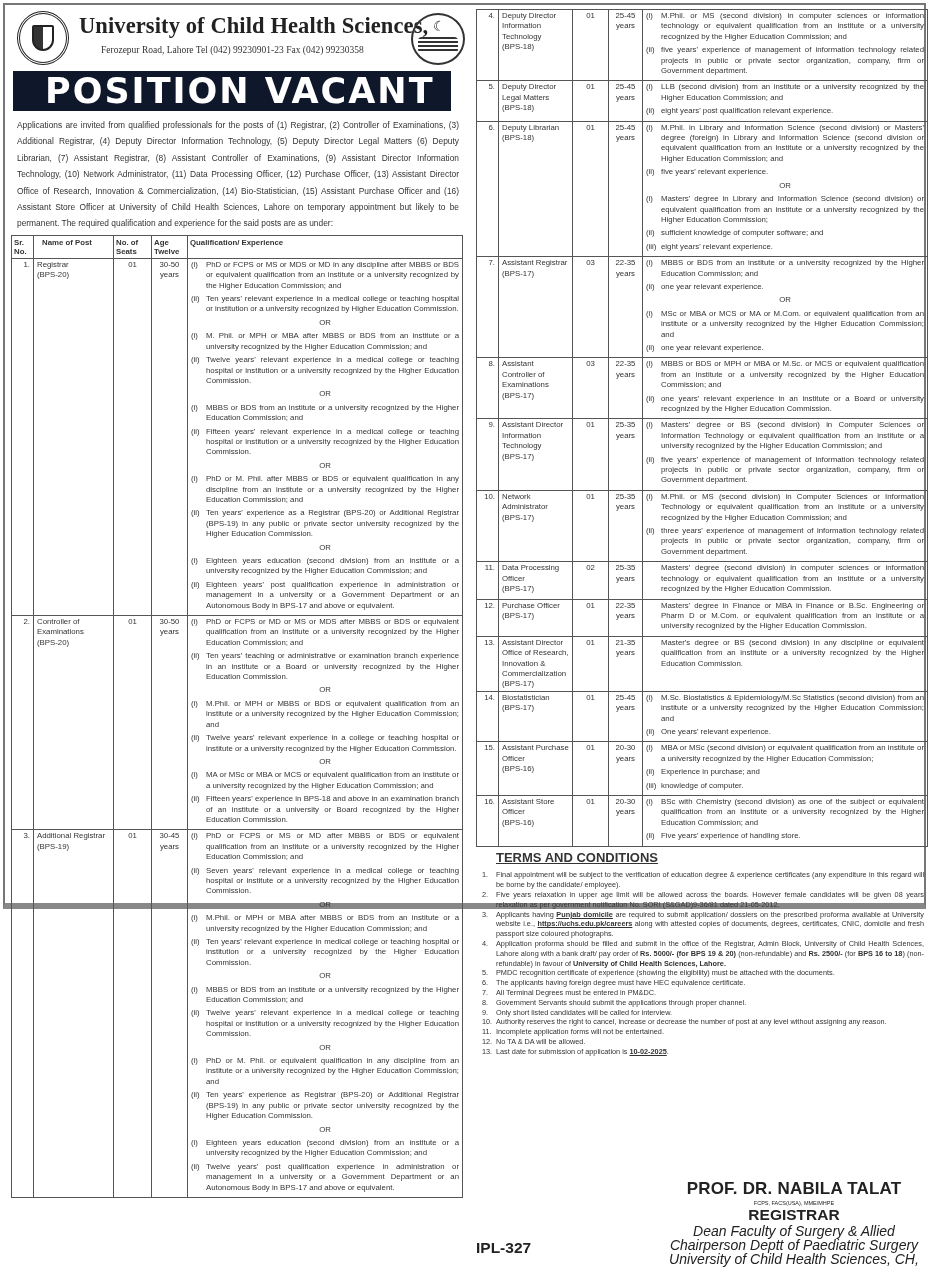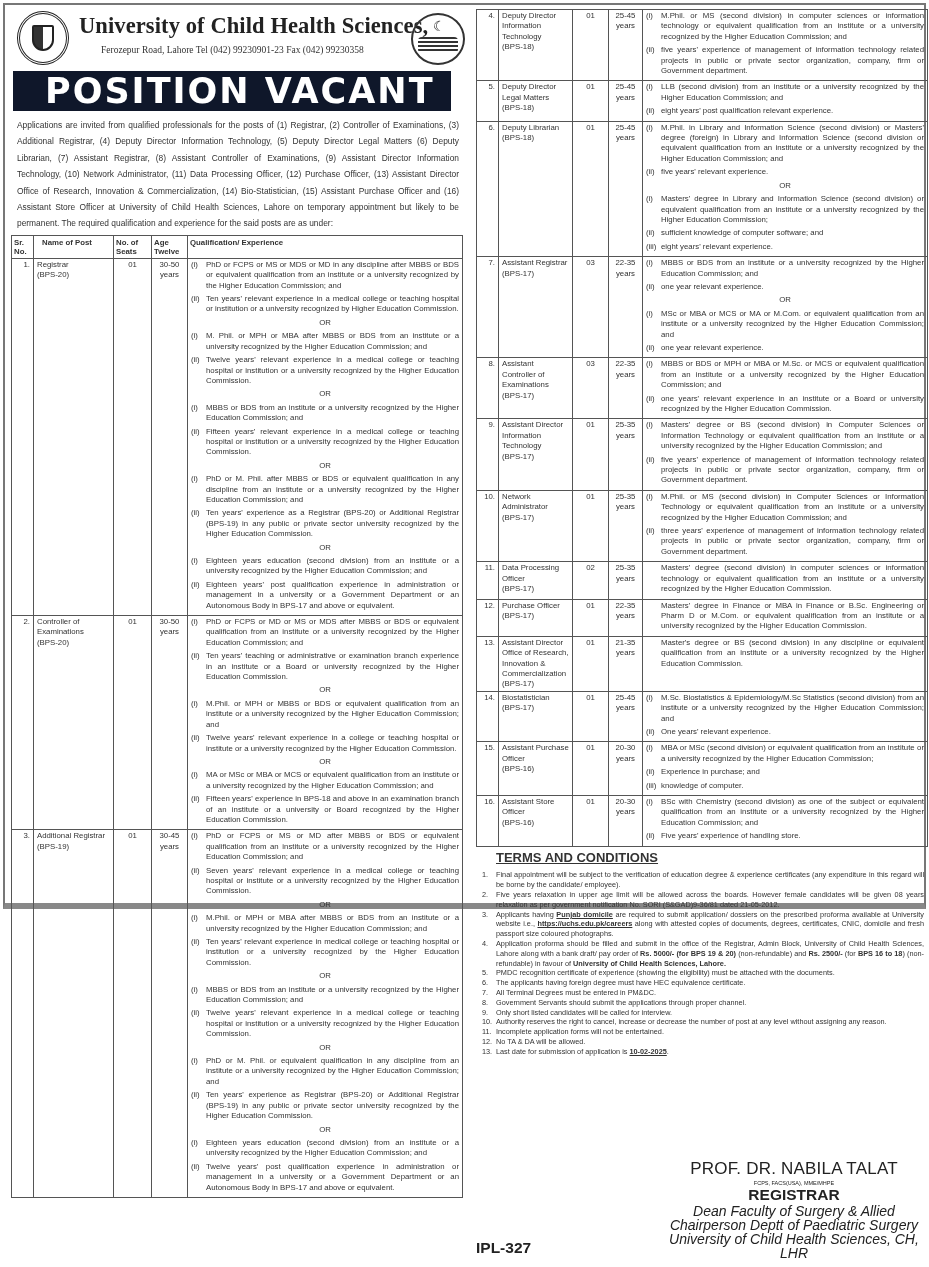--- a/index.html
+++ b/index.html
@@ -40,21 +40,21 @@
 
   .terms { padding: 6px 4px 0 6px; font-size: 7.3px; line-height: 9.8px; color: #333; }
   .terms-title { font-weight: bold; text-decoration: underline; font-size: 13px; padding-left: 14px; margin-bottom: 8px; }
   .term { display: flex; text-align: justify; }
   .term .tn { width: 14px; flex: 0 0 14px; }
   .term .tt { flex: 1; }
   .u { text-decoration: underline; font-weight: bold; }
   .b { font-weight: bold; }
 
   .sign { position: absolute; left: 188px; top: 1150px; width: 260px; text-align: center; color: #222; }
-  .sign .nm { font-weight: normal; font-size: 17px; letter-spacing: 0.2px; }
+  .sign .nm { font-weight: bold; font-size: 17px; letter-spacing: 0.2px; margin-top: 20px; }
   .sign .deg { font-size: 5.5px; margin-top: 1px; }
   .sign .role { font-weight: bold; font-size: 15.5px; margin-top: 0px; }
   .sign .ln { font-size: 14px; line-height: 14px; font-style: italic; }
   .ipl { position: absolute; left: 0px; top: 1230px; font-weight: bold; font-size: 15.5px; }
 </style>
 </head>
 <body>
 
 <div class="page">
 

